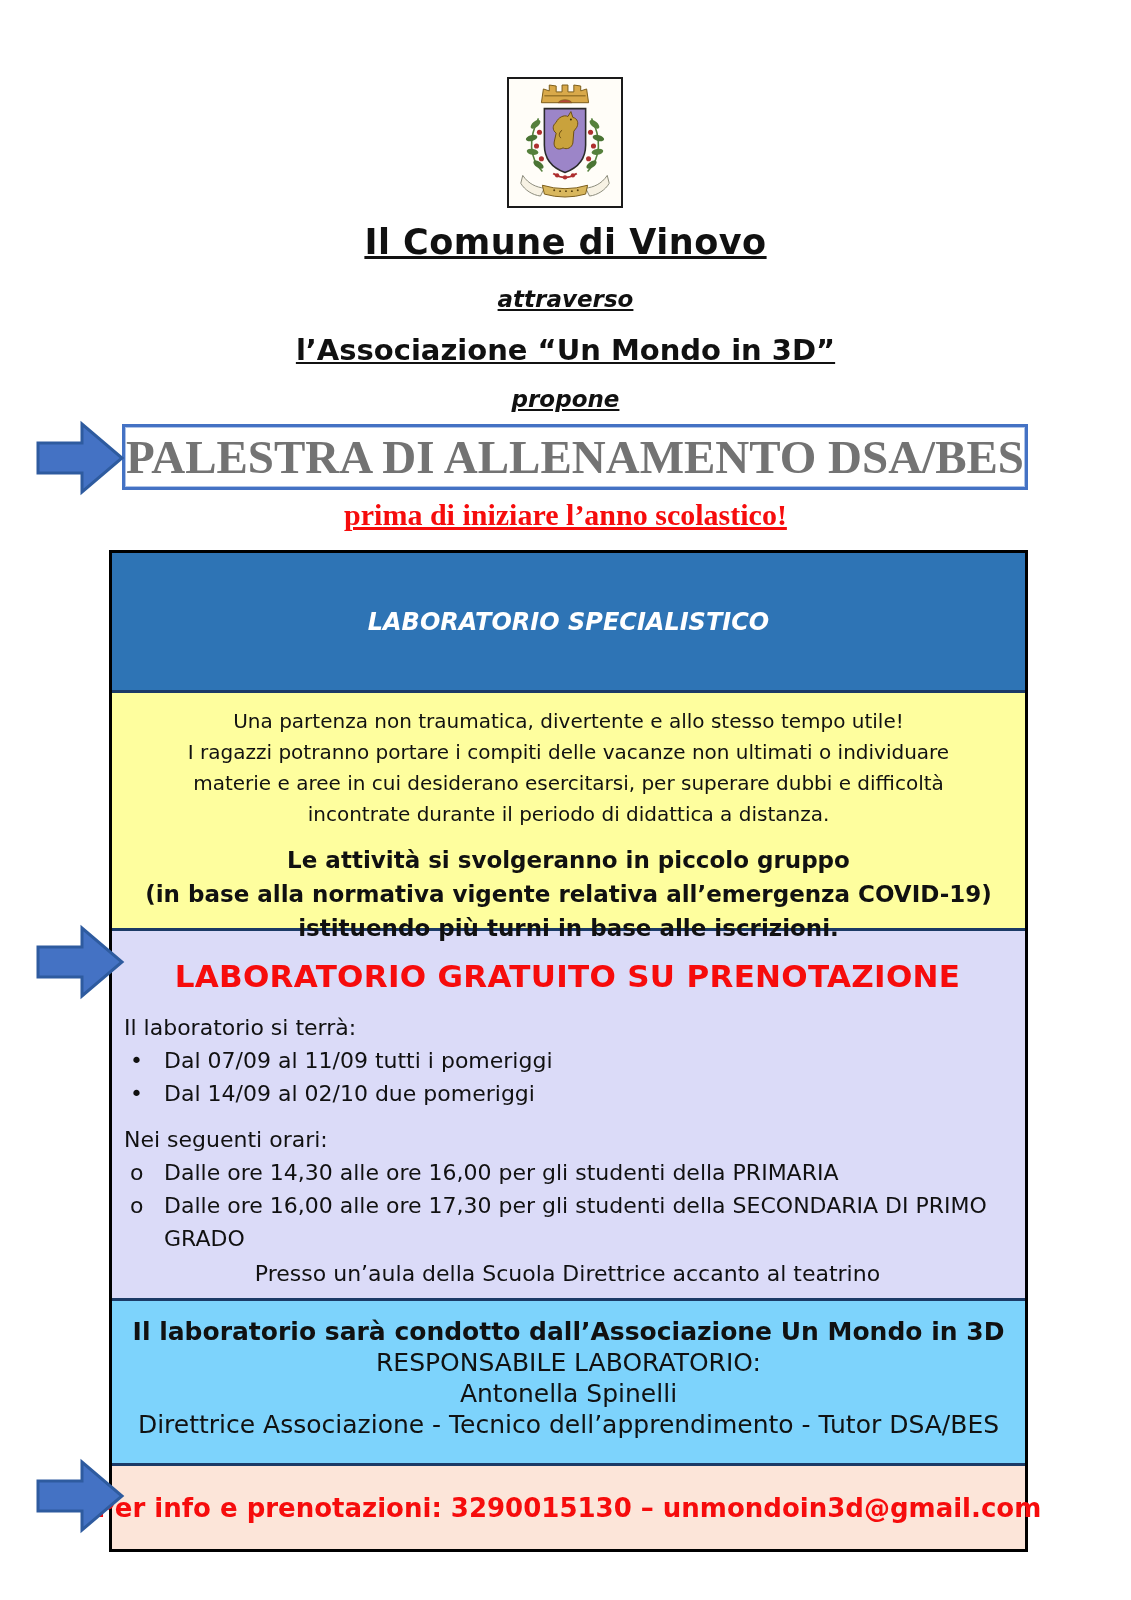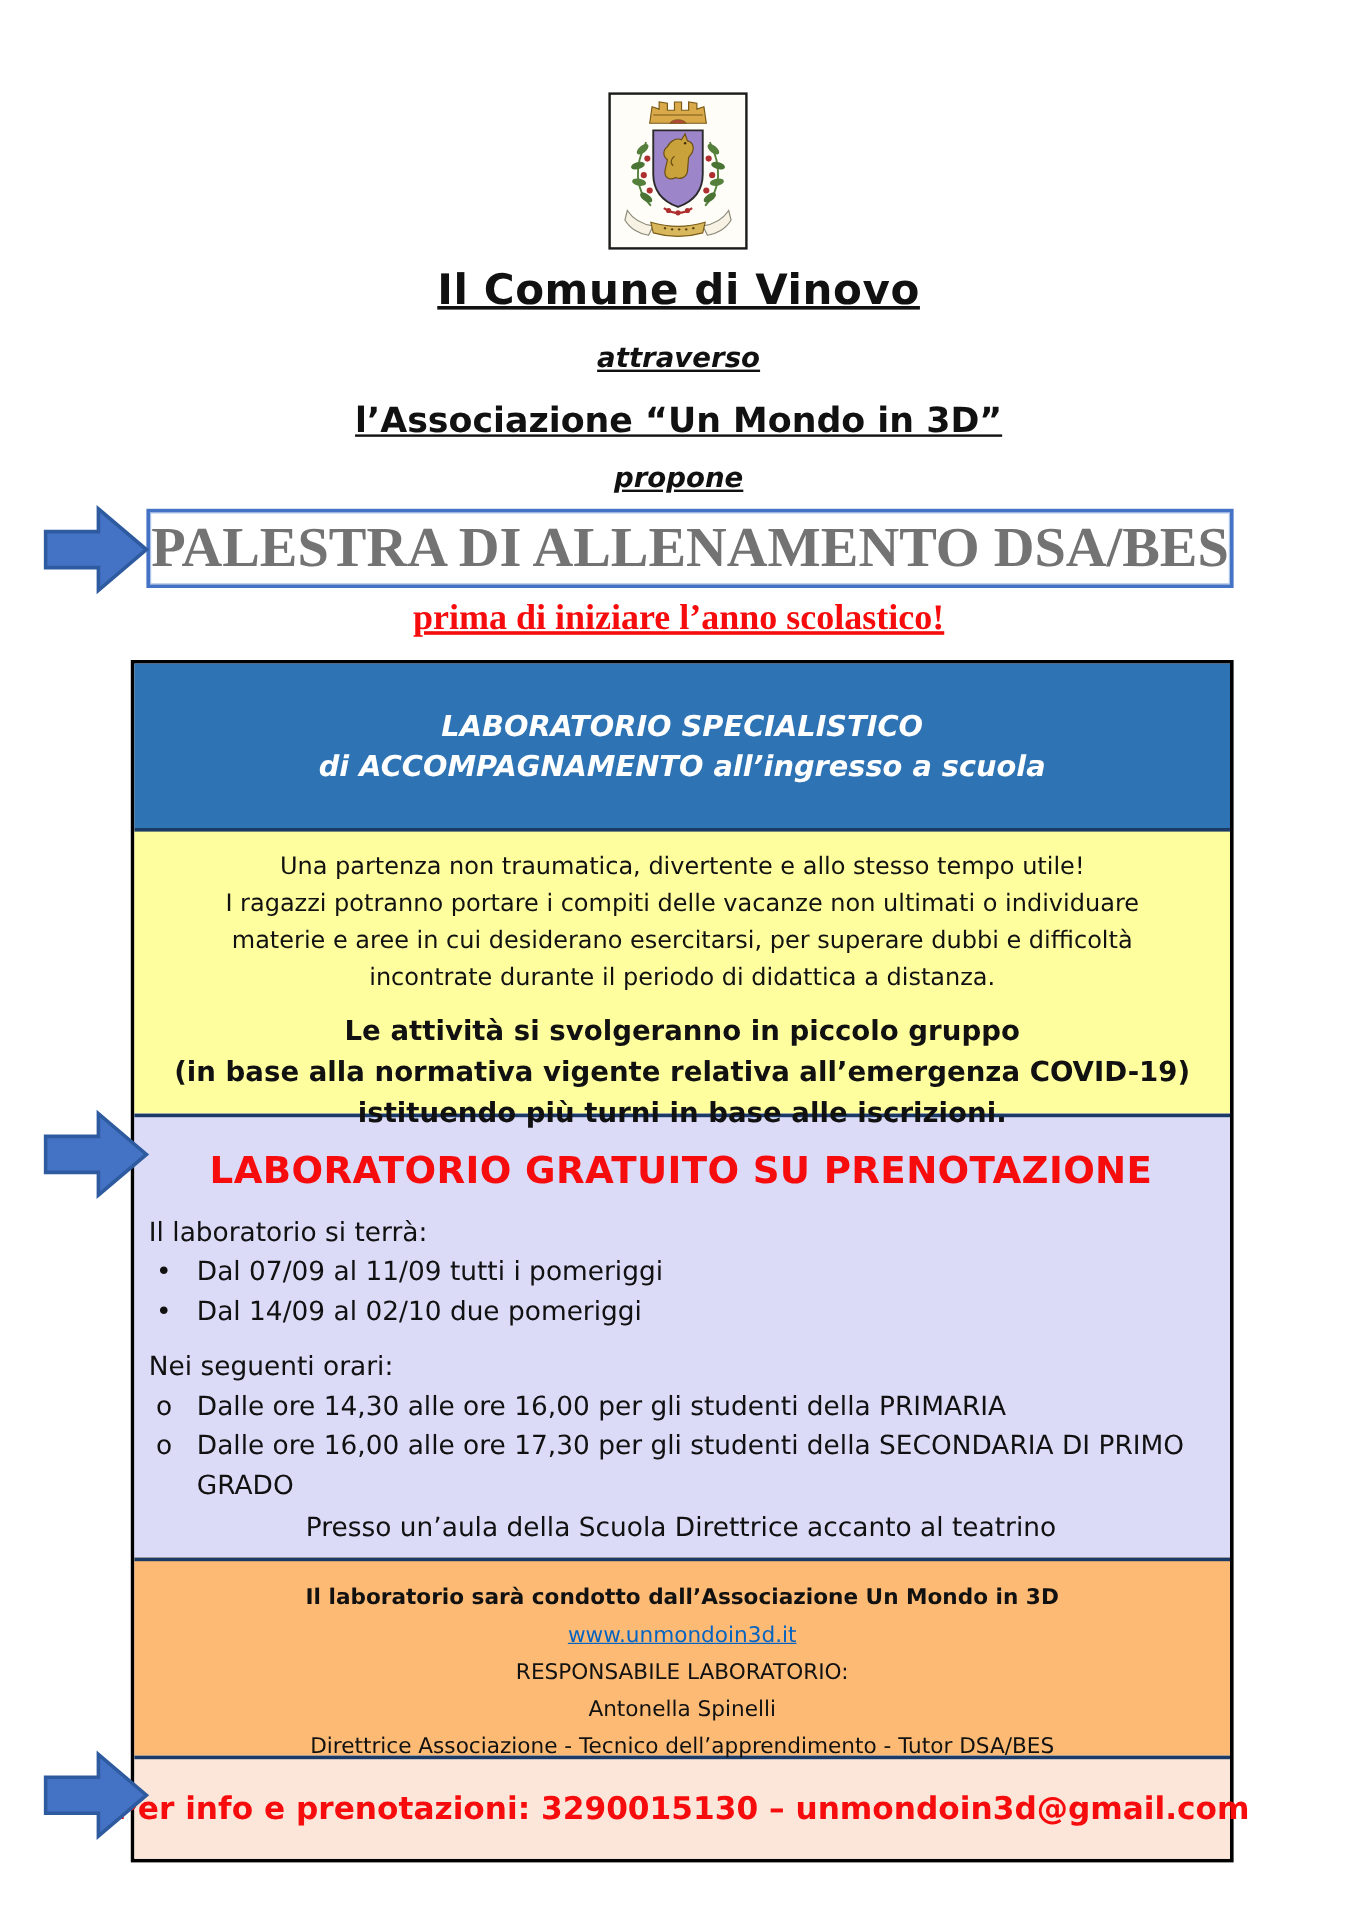--- a/index.html
+++ b/index.html
@@ -88,22 +88,22 @@
   }
   .booking-body{margin-top:17px;font-size:22px;line-height:33px;}
   .blist{margin:0;padding:0;list-style:none;}
   .blist li{display:flex;}
   .blist .mk{width:34px;text-align:left;padding-left:6px;flex:0 0 auto;}
   .blist .tx{flex:1;}
   .booking-gap{height:13px;}
   .location-line{text-align:center;font-size:22px;margin-top:2px;}
 
   .sec-organizer{
-    height:165px;background:#fdba74;text-align:center;
-    padding-top:15px;font-size:18px;line-height:31px;
+    height:165px;background:#7dd3fc;text-align:center;
+    padding-top:15px;font-size:25px;line-height:31px;
   }
   .sec-organizer .bold{font-weight:bold;}
   .sec-organizer a{color:#0563c1;text-decoration:underline;}
 
   .sec-contact{
     height:86px;background:#fce5d9;
     display:flex;align-items:center;justify-content:center;
   }
   .sec-contact .t{font-weight:bold;font-size:26px;color:#f60c0c;white-space:nowrap;}
 </style>
@@ -188,21 +188,20 @@
   <div class="block-arrow arrow-3">
     <svg viewBox="0 0 90 76">
         <polygon points="2,23 46,23 46,4 86,38 46,72 46,53 2,53" fill="#4472c4" stroke="#2e5b9f" stroke-width="3"></polygon>
       </svg>
   </div>
 
   <div class="panel">
 
     <div class="sec sec-header">
       <div>LABORATORIO SPECIALISTICO</div>
-      <div>di ACCOMPAGNAMENTO all’ingresso a scuola</div>
     </div>
 
     <div class="sec sec-intro">
       <div class="line">Una partenza non traumatica, divertente e allo stesso tempo utile!</div>
       <div class="line">I ragazzi potranno portare i compiti delle vacanze non ultimati o individuare</div>
       <div class="line">materie e aree in cui desiderano esercitarsi, per superare dubbi e difficoltà</div>
       <div class="line">incontrate durante il periodo di didattica a distanza.</div>
       <div class="spacer"></div>
       <div class="bline">Le attività si svolgeranno in piccolo gruppo</div>
       <div class="bline">(in base alla normativa vigente relativa all’emergenza COVID-19)</div>
@@ -234,21 +233,20 @@
             <span class="mk">o</span>
             <span class="tx">Dalle ore 16,00 alle ore 17,30 per gli studenti della SECONDARIA DI PRIMO GRADO</span>
           </li>
         </ul>
         <div class="location-line">Presso un’aula della Scuola Direttrice accanto al teatrino</div>
       </div>
     </div>
 
     <div class="sec sec-organizer">
       <div class="bold">Il laboratorio sarà condotto dall’Associazione Un Mondo in 3D</div>
-      <div><a href="#">www.unmondoin3d.it</a></div>
       <div>RESPONSABILE LABORATORIO:</div>
       <div>Antonella Spinelli</div>
       <div>Direttrice Associazione - Tecnico dell’apprendimento - Tutor DSA/BES</div>
     </div>
 
     <div class="sec sec-contact">
       <span class="t">Per info e prenotazioni: 3290015130 – unmondoin3d@gmail.com</span>
     </div>
 
   </div>

